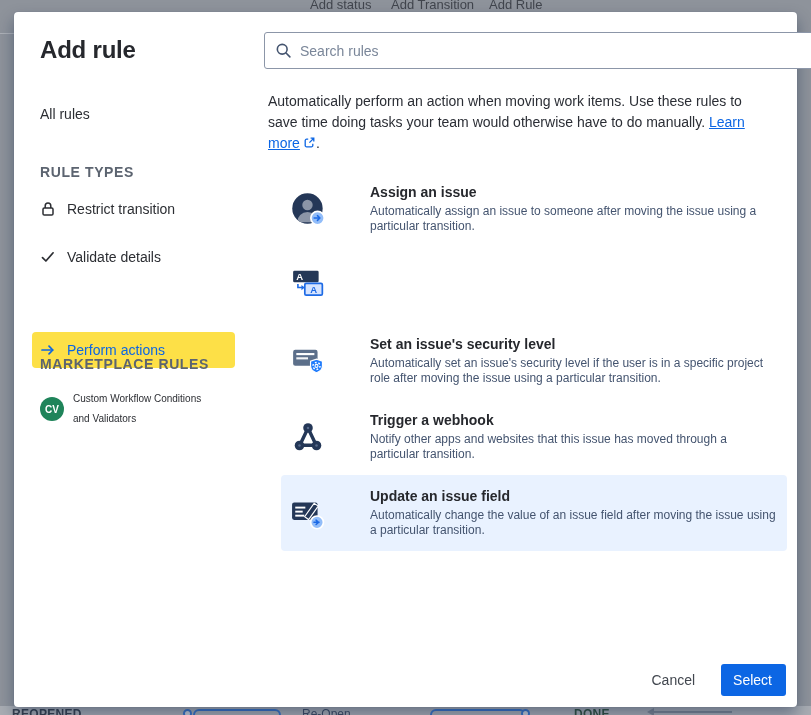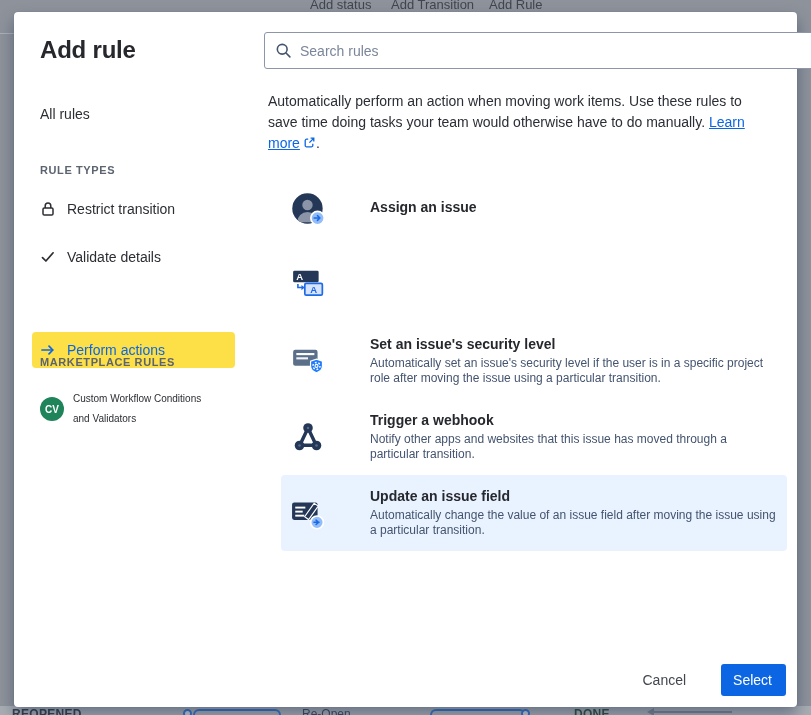--- a/index.html
+++ b/index.html
@@ -31,21 +31,21 @@
   .modal-title { position:absolute; left:26px; top:24px; font-size:24px; font-weight:700; color:#26282d; letter-spacing:-.2px; }
 
   
   .side-item { position:absolute; left:18px; width:203px; height:36px; display:flex; align-items:center; gap:11px; padding:0 8px; border-radius:4px; cursor:pointer; font-size:14px; color:#2c2e33; }
   .side-item .side-ic { width:16px; height:16px; display:flex; flex-shrink:0; }
   .pos-allrules { top:86px; height:32px; }
   .pos-restrict { top:179px; }
   .pos-validate { top:227px; }
   .pos-perform  { top:275px; }
   .side-item.selected { background:#fde047; color:#0c66e4;margin-top:45px; }
-  .side-heading { position:absolute; left:26px; font-size:11px; font-weight:700; color:#5c6470; letter-spacing:.6px; }
+  .side-heading { position:absolute; left:26px; font-size:14px; font-weight:700; color:#5c6470; letter-spacing:.6px; }
   .pos-ruletypes { top:152px; }
   .pos-marketplace { top:344px; }
   .mkt-item { position:absolute; left:26px; top:377px; width:185px; display:flex; align-items:center; gap:9px; cursor:pointer; }
   .mkt-badge { width:24px; height:24px; border-radius:50%; background:#1f845a; color:#fff; font-size:10px; font-weight:700; display:flex; align-items:center; justify-content:center; flex-shrink:0; }
   .mkt-label { width:136px; font-size:10px; line-height:20px; color:#2c2e33; }
 
   
   .search-wrap { position:absolute; left:250px; top:20px; width:596px; height:37px; }
   .search-wrap input { width:100%; height:100%; border:1px solid #8c96a8; border-radius:3px; padding:0 10px 0 35px; font-size:14px; color:#2c2e33; outline:none; font-family:"Liberation Sans", sans-serif; }
   .search-wrap input::placeholder { color:#7a8699; }
@@ -56,21 +56,21 @@
   .ext-ic { display:inline-block; vertical-align:-1px; margin-left:3px; }
 
   .rules { position:absolute; left:267px; top:159px; width:506px; }
   .rule-item { height:76px; display:flex; align-items:center; gap:13px; padding:0 10px; border-radius:4px; cursor:pointer; }
   .rule-item.selected { background:#e9f2ff; }
   .rule-ic { width:34px; height:34px; flex-shrink:0; }
   .rule-text { flex:1; min-width:0;margin-left:32px; }
   .rule-title { font-size:14px; font-weight:700; color:#26282d; margin-bottom:4px; }
   .rule-desc { font-size:12px; line-height:15.5px; color:#44546f; }
 
-  .footer { position:absolute; right:11px; bottom:11px; display:flex; align-items:center; gap:21px; }
+  .footer { position:absolute; right:11px; bottom:11px; display:flex; align-items:center; gap:12px; }
   .btn { height:32px; border:none; border-radius:3px; font-size:14px; font-family:"Liberation Sans", sans-serif; cursor:pointer; padding:0 14px; }
   .btn-subtle { background:transparent; color:#42474f; }
   .btn-primary { background:#0c66e4; color:#ffffff; font-weight:500;padding-left:12px; }
 </style>
 </head>
 <body>
 
 <div class="screen">
 
   <div class="bg-toolbar">
@@ -169,20 +169,21 @@
             <g clip-path="url(#pclip)">
               <circle cx="15.5" cy="12.2" r="4.9" fill="#8b95a7"></circle>
               <path d="M5.8 28.5a9.7 9.7 0 0 1 19.4 0z" fill="#8b95a7"></path>
             </g>
             <circle cx="25" cy="24.5" r="6.3" fill="#92bdf9" stroke="#ffffff" stroke-width="1.6"></circle>
             <path d="M21.8 24.5h5.1M24.9 22.3l2.3 2.2-2.3 2.2" fill="none" stroke="#1d6ae5" stroke-width="1.5" stroke-linecap="round" stroke-linejoin="round"></path>
           </svg>
         </span>
         <span class="rule-text">
           <div class="rule-title">Assign an issue</div>
+          <div class="rule-desc">Automatically assign an issue to someone after moving the issue using a particular transition.</div>
         </span>
       </div>
 
       <div class="rule-item">
         <span class="rule-ic">
           <svg viewBox="0 0 32 32" width="34" height="34">
             <rect x="2" y="2.5" width="24" height="11" rx="1.3" fill="#243757"></rect>
             <text x="5" y="11.3" font-size="9" font-weight="bold" fill="#ffffff" font-family="Liberation Sans, sans-serif">A</text>
             <path d="M6.5 15v3.4h4" fill="none" stroke="#1d6ae5" stroke-width="1.5"></path>
             <path d="M9.8 15.9l3.2 2.5-3.2 2.5z" fill="#1d6ae5"></path>

